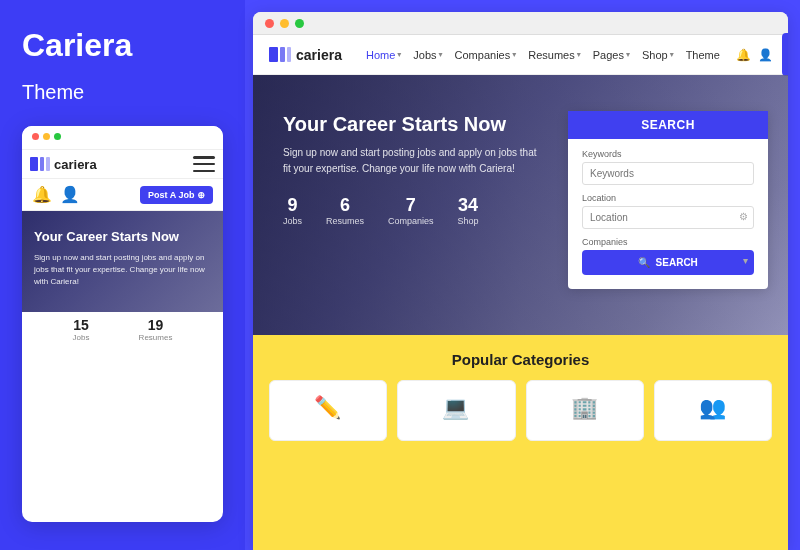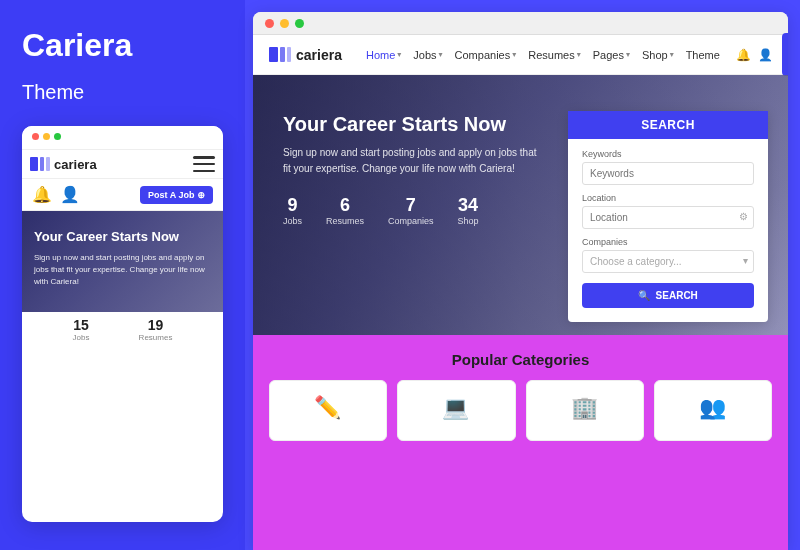--- a/index.html
+++ b/index.html
@@ -392,21 +392,21 @@
       font-weight: 700;
       cursor: pointer;
       display: flex;
       align-items: center;
       justify-content: center;
       gap: 5px;
     }
 
     
     .popular-section {
-      background: #d946ef;
+      background: #fde047;
       padding: 16px 16px;
       flex: 1;
     }
     .popular-title {
       text-align: center;
       font-size: 15px;
       font-weight: 700;
       color: #222;
       margin-bottom: 12px;
     }
@@ -572,23 +572,20 @@
         <input class="search-input" type="text" placeholder="Keywords" style="">
 
         <div class="search-field-label">Location</div>
         <div class="search-input-with-icon">
           <input type="text" placeholder="Location" style="">
           <span class="search-input-icon">⚙</span>
         </div>
 
         <div class="search-field-label">Companies</div>
         <div class="search-select">
-          <select>
-            <option>Choose a category...</option>
-          </select>
           <span class="search-select-icon">▾</span>
         </div>
 
         <button class="search-btn">
           <span>🔍</span>
           <span>SEARCH</span>
         </button>
       </div>
     </div>
   </div>

